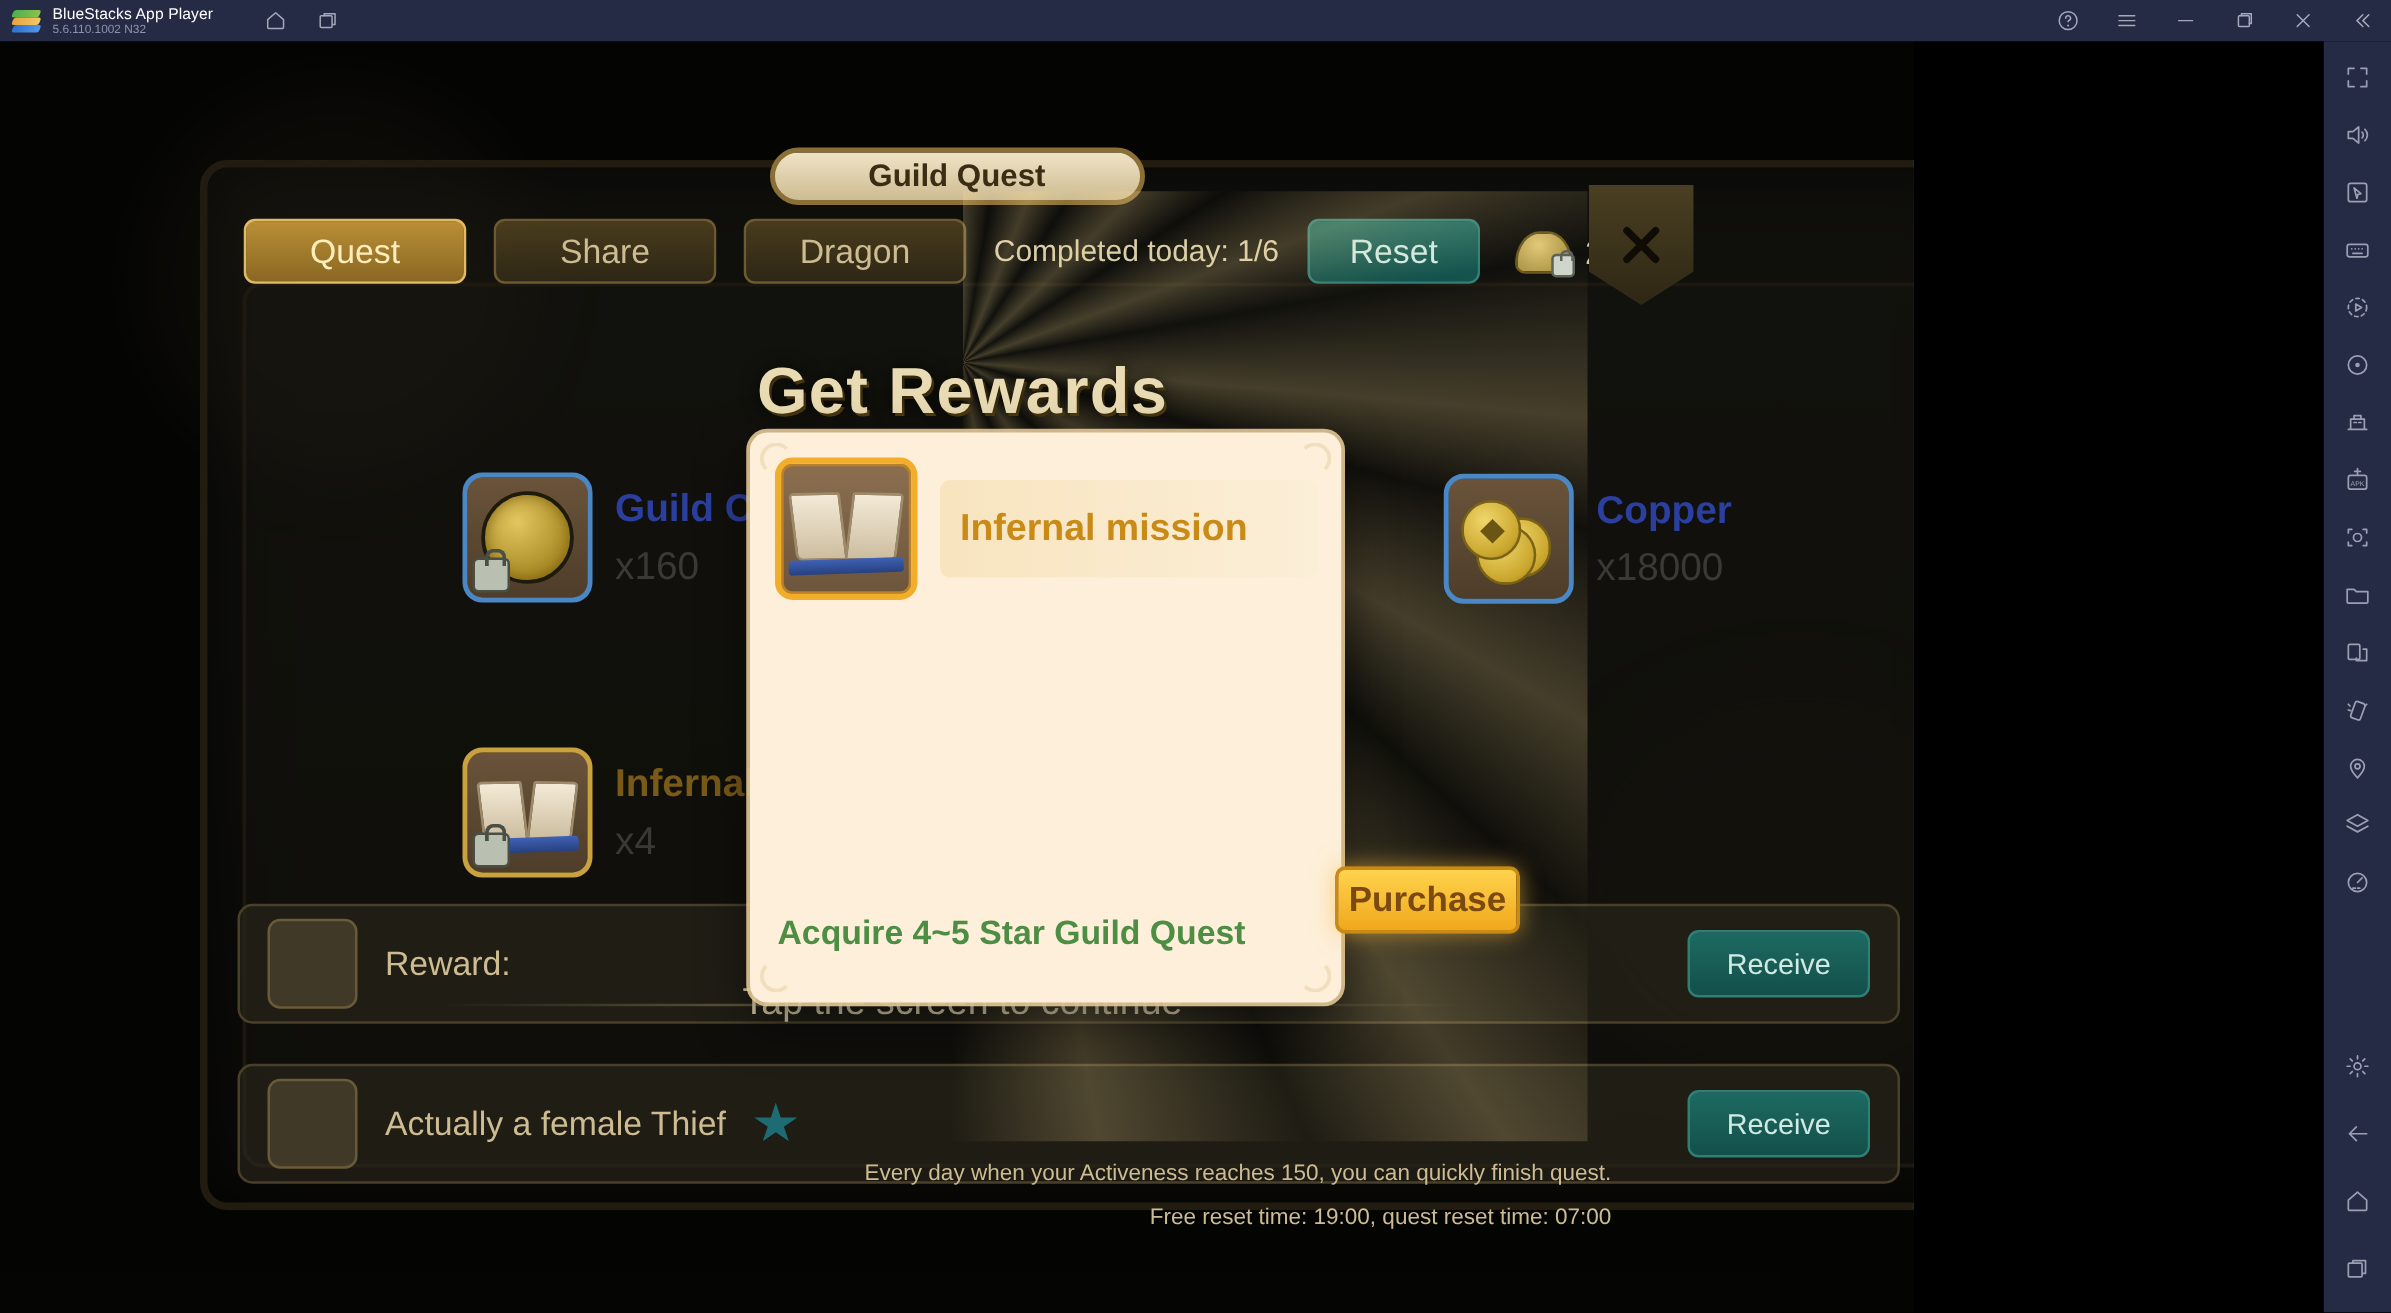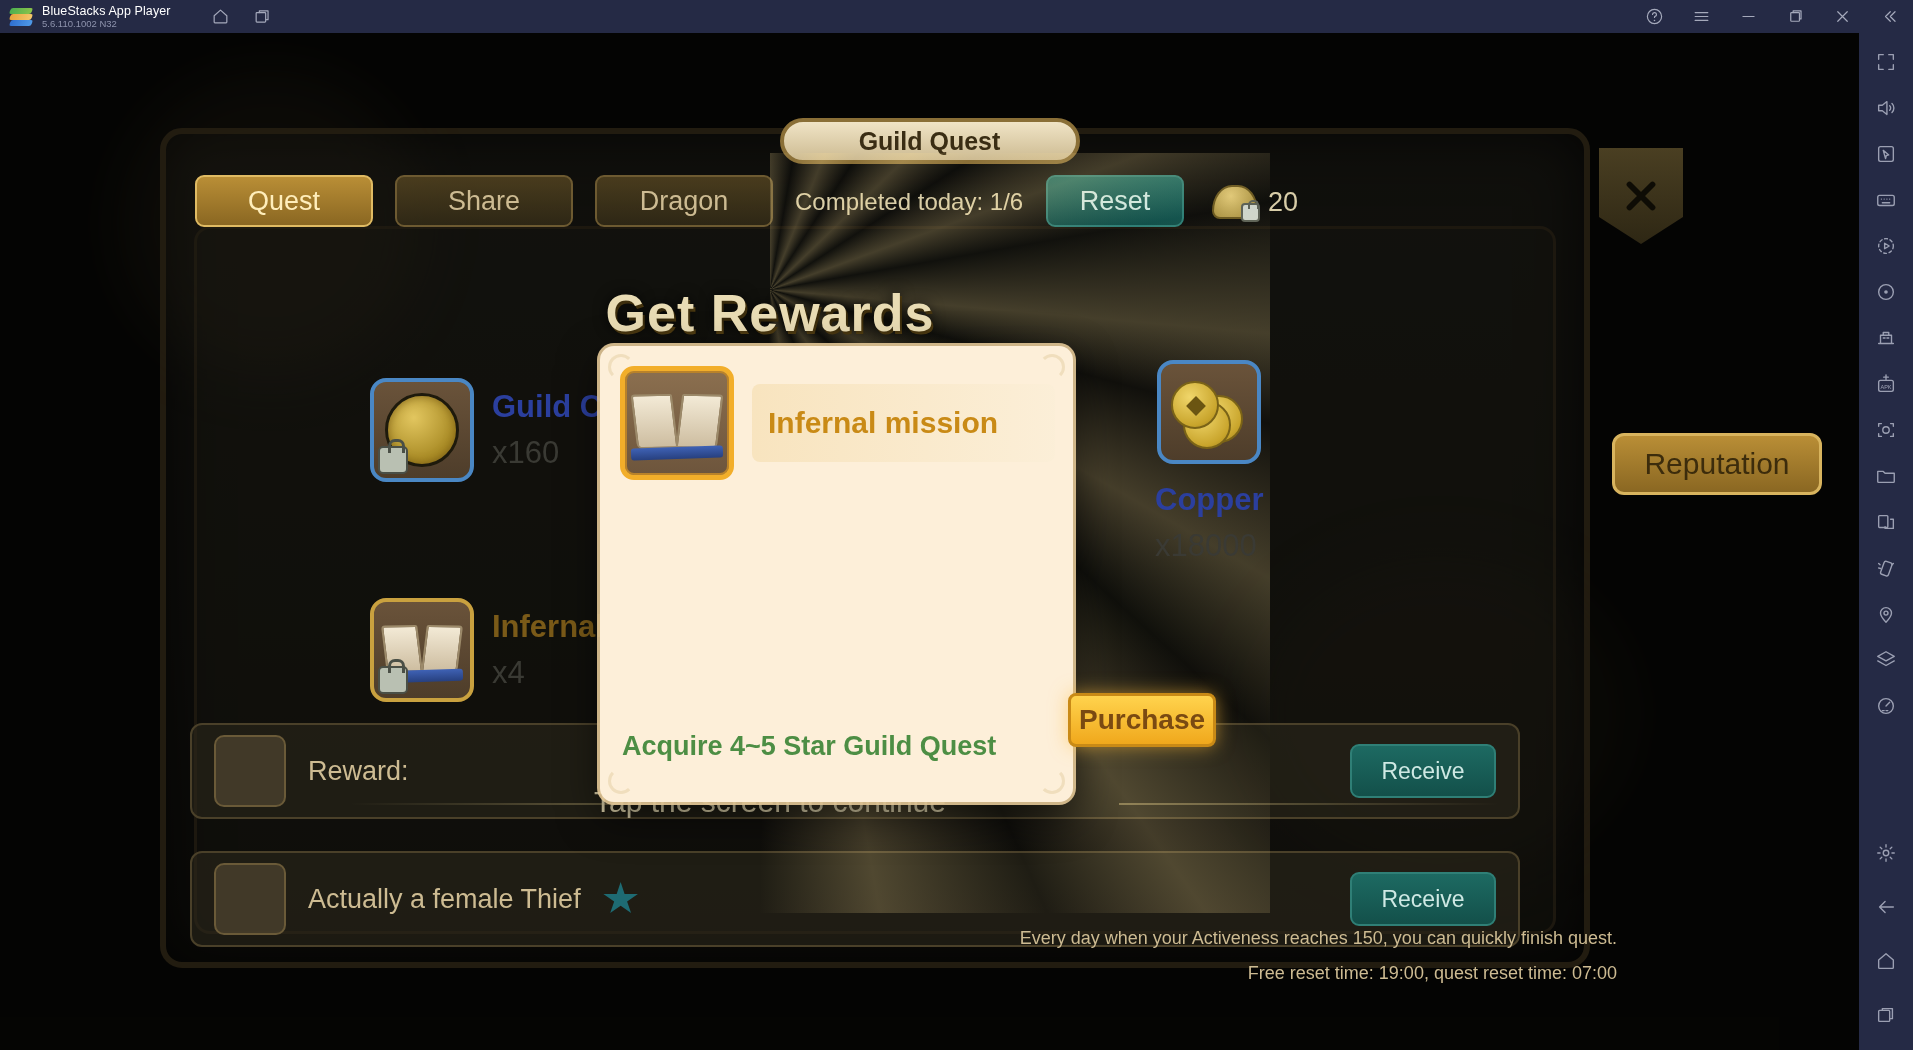--- a/index.html
+++ b/index.html
@@ -43,21 +43,21 @@
     background:#252a45; z-index:50;
     display:flex; flex-direction:column; align-items:center;
     padding-top: 16px; gap: 20px;
   }
   .sb-ico { width:26px; height:26px; opacity:.72; cursor:pointer; display:flex; align-items:center; justify-content:center; }
   .sb-spacer { flex: 1 1 auto; }
   .sb-bottom { display:flex; flex-direction:column; align-items:center; gap: 28px; padding-bottom: 22px; }
 
   
   .game {
-    position:absolute; left:0; top:33px; width: 1859px; height: 1017px;
+    position:absolute; left:0; top:33px; width: 1531px; height: 1017px;
     background: #0c0c09;
     overflow:hidden;
   }
   
   .dim { position:absolute; inset:0; background: rgba(0,0,0,.62); z-index: 5; }
 
   
   .guild-panel {
     position:absolute; left: 160px; top: 95px; width: 1430px; height: 840px;
     background: linear-gradient(180deg,#2b2a21 0%, #23221b 60%, #1b1a14 100%);
@@ -452,21 +452,21 @@
       <div class="rw-icon">
         <div class="coin-medal"></div>
         <div class="rw-lock"></div>
       </div>
       <div class="rw-text">
         <div class="rw-name blue">Guild Coin</div>
         <div class="rw-count">x160</div>
       </div>
     </div>
 
-    <div class="reward" style="left:1155px; top:327px;flex-direction:column;">
+    <div class="reward" style="left:1155px; top:346px;">
       <div class="rw-icon">
         <div class="coin-stack">
             <i></i>
             <i></i>
             <i></i>
           </div>
       </div>
       <div class="rw-text">
         <div class="rw-name blue">Copper</div>
         <div class="rw-count">x18000</div>

